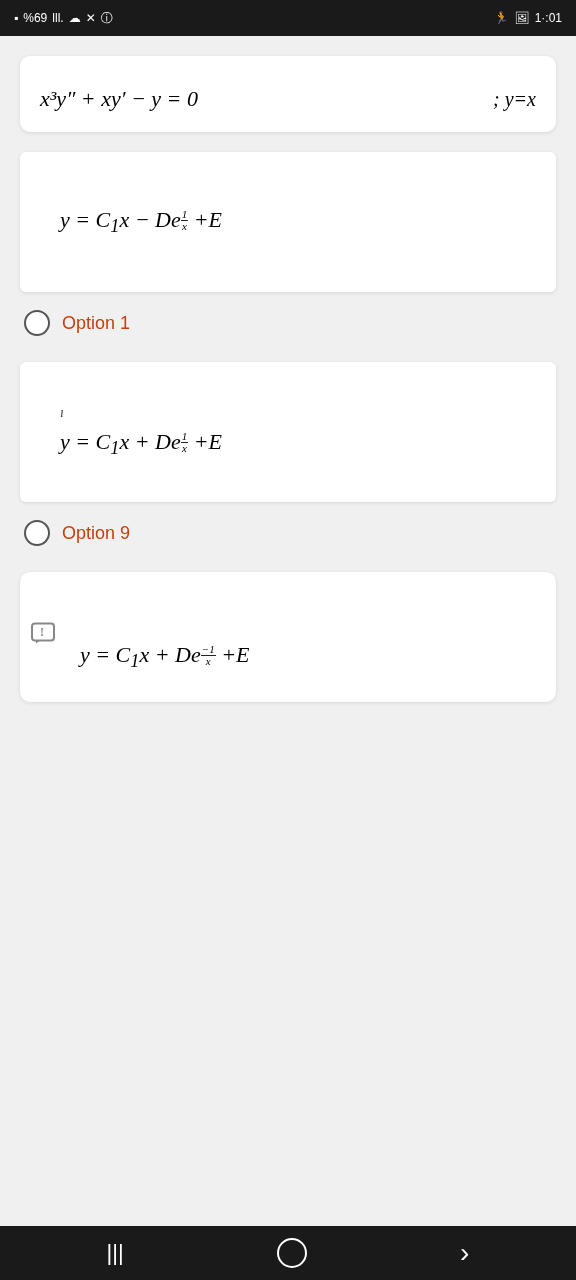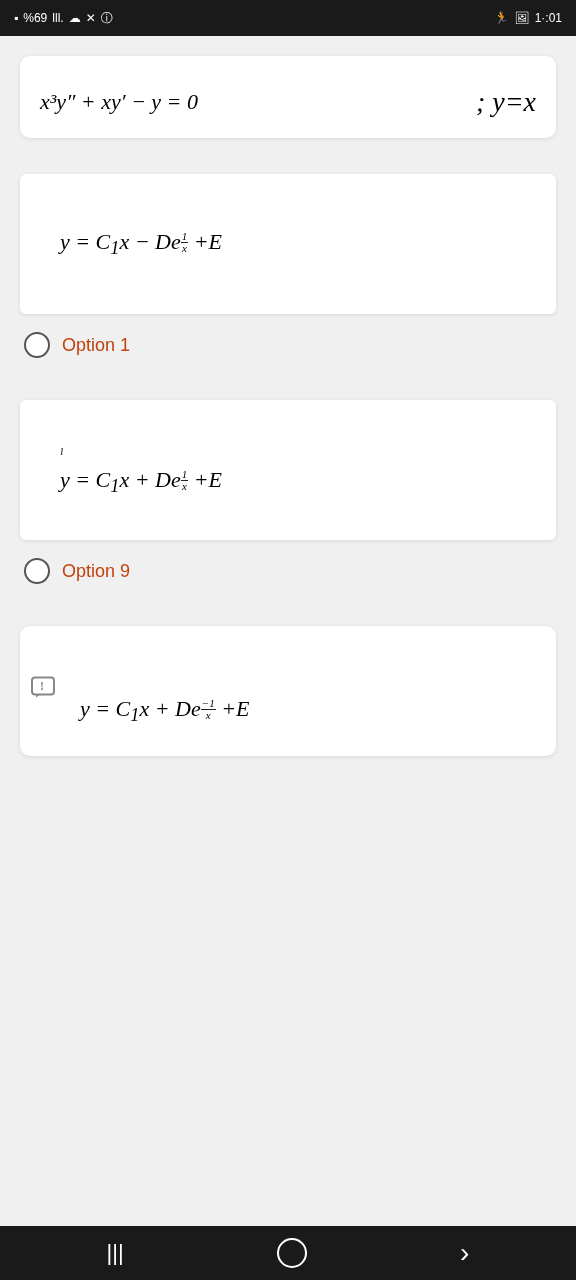--- a/index.html
+++ b/index.html
@@ -42,21 +42,21 @@
       gap: 5px;
       font-size: 12px;
     }
 
     .main-content {
       flex: 1;
       background: #f0f0f0;
       padding: 20px 20px 18px 20px;
       display: flex;
       flex-direction: column;
-      gap: 16px;
+      gap: 0;
     }
 
     .question-area {
       background: white;
       border-radius: 10px;
       padding: 30px 20px 20px 20px;
       margin-bottom: 20px;
       box-shadow: 0 1px 4px rgba(0,0,0,0.1);
     }
 
@@ -192,21 +192,21 @@
   </div>
 </div>
 
 <div class="main-content">
 
   <div class="question-area">
     <div class="equation-line">
       <span class="italic-math">
         x³y″ + xy′ − y = 0
       </span>
-      <span style="font-size:28px; font-style:italic; margin-left:20px;">; y=x</span>
+      <span style="font-size:20px; font-style:italic; margin-left:20px;">; y=x</span>
     </div>
   </div>
 
   <div class="option-container">
     <div class="answer-box">
       <div class="answer-formula">
         <span class="italic-math">y = C<sub>1</sub>x − De</span><span class="superscript-frac">
             <span class="s-num">1</span>
             <span class="s-den">x</span>
           </span><span class="italic-math"> +E</span>

